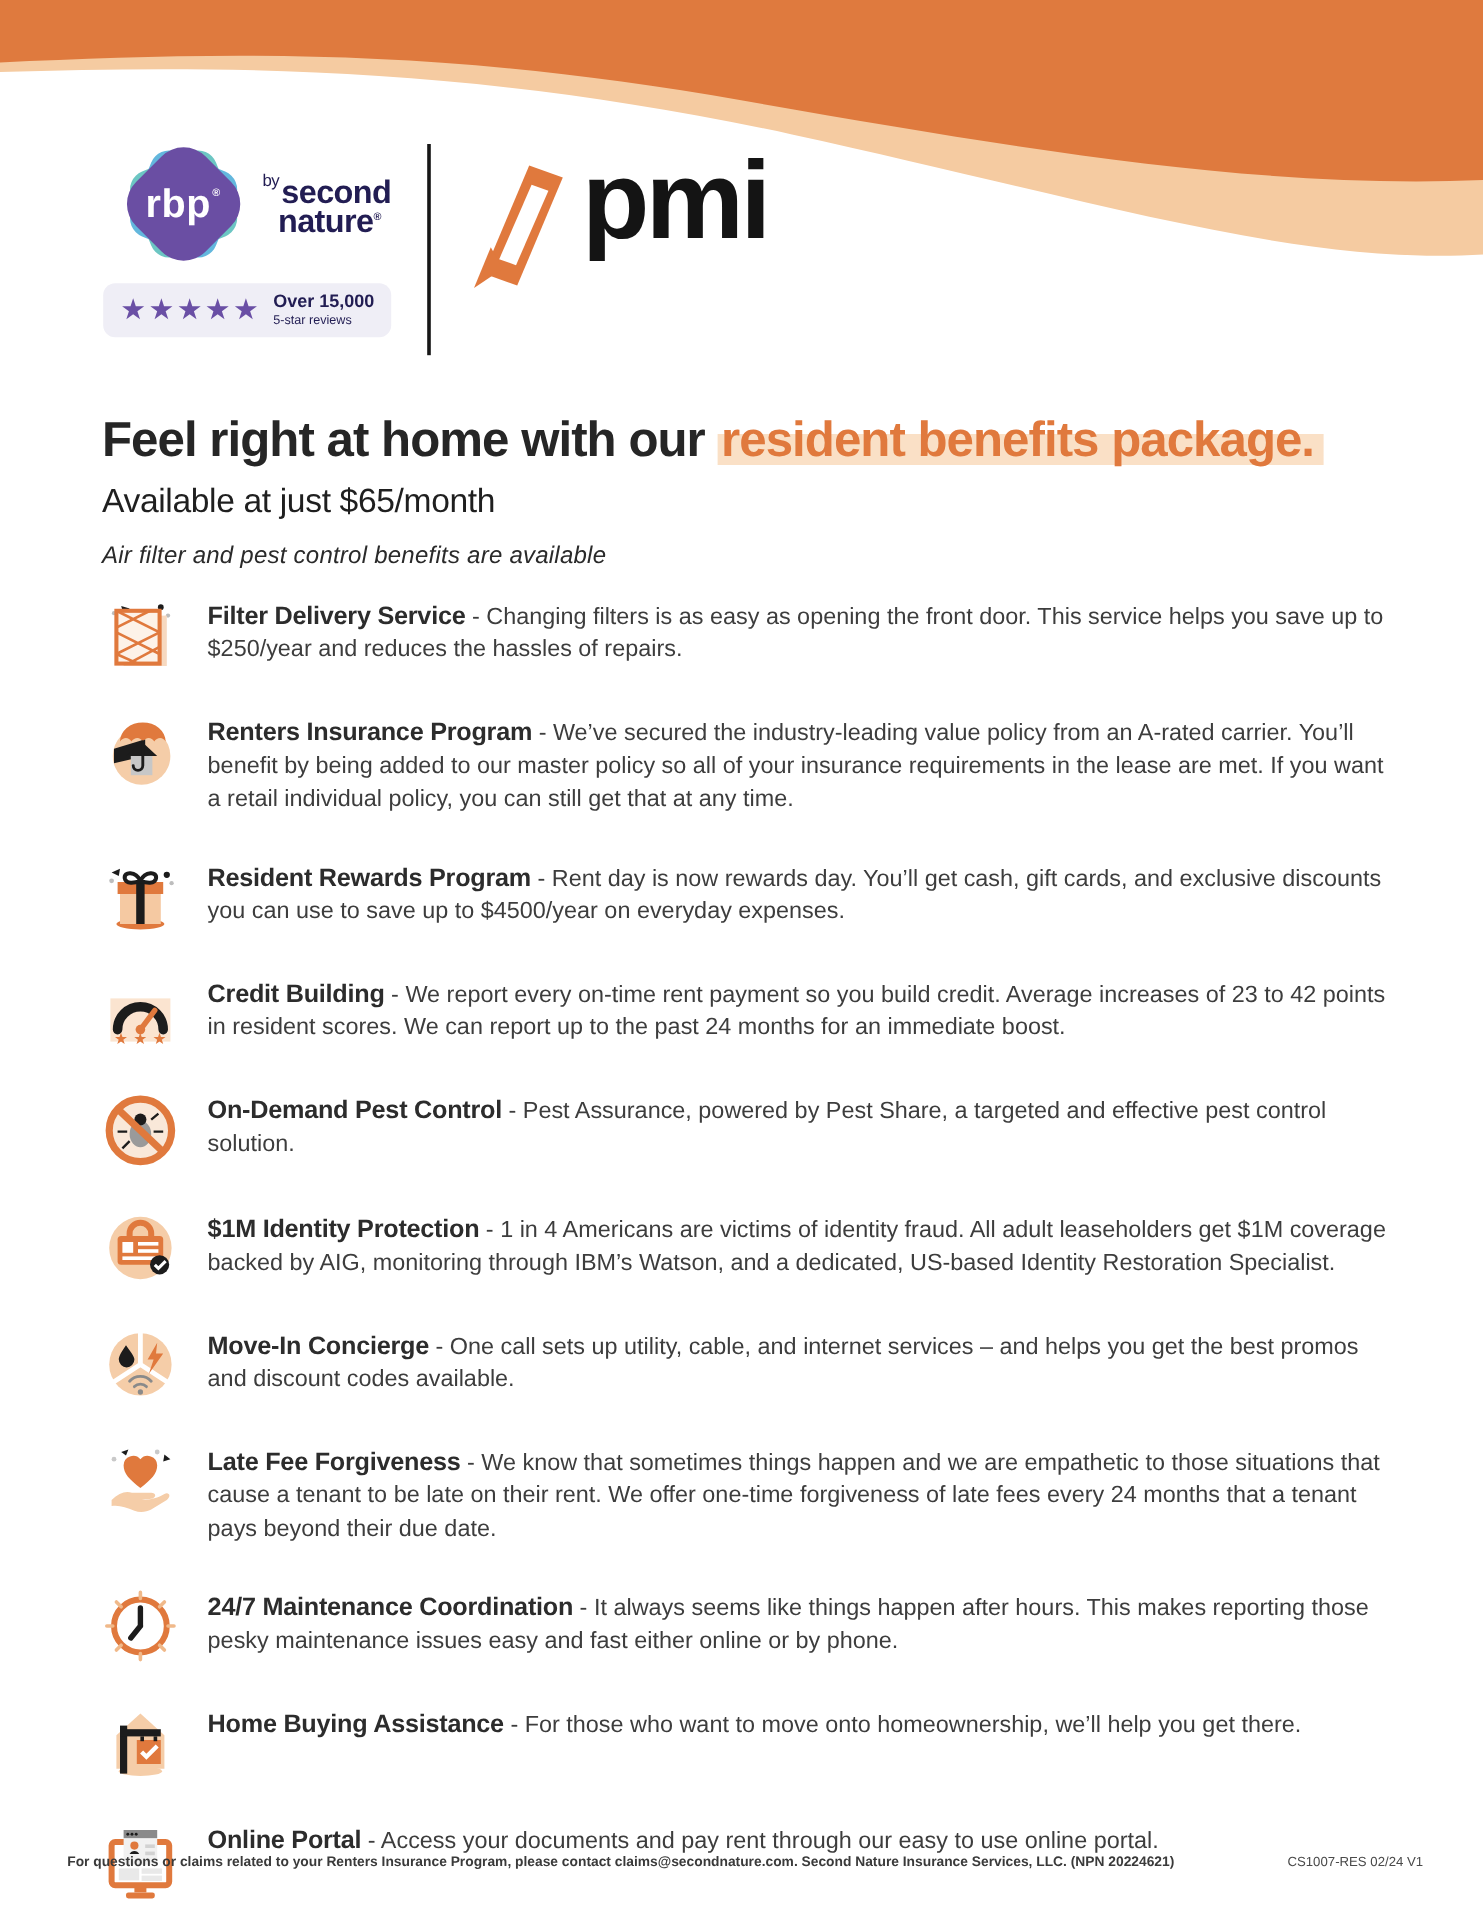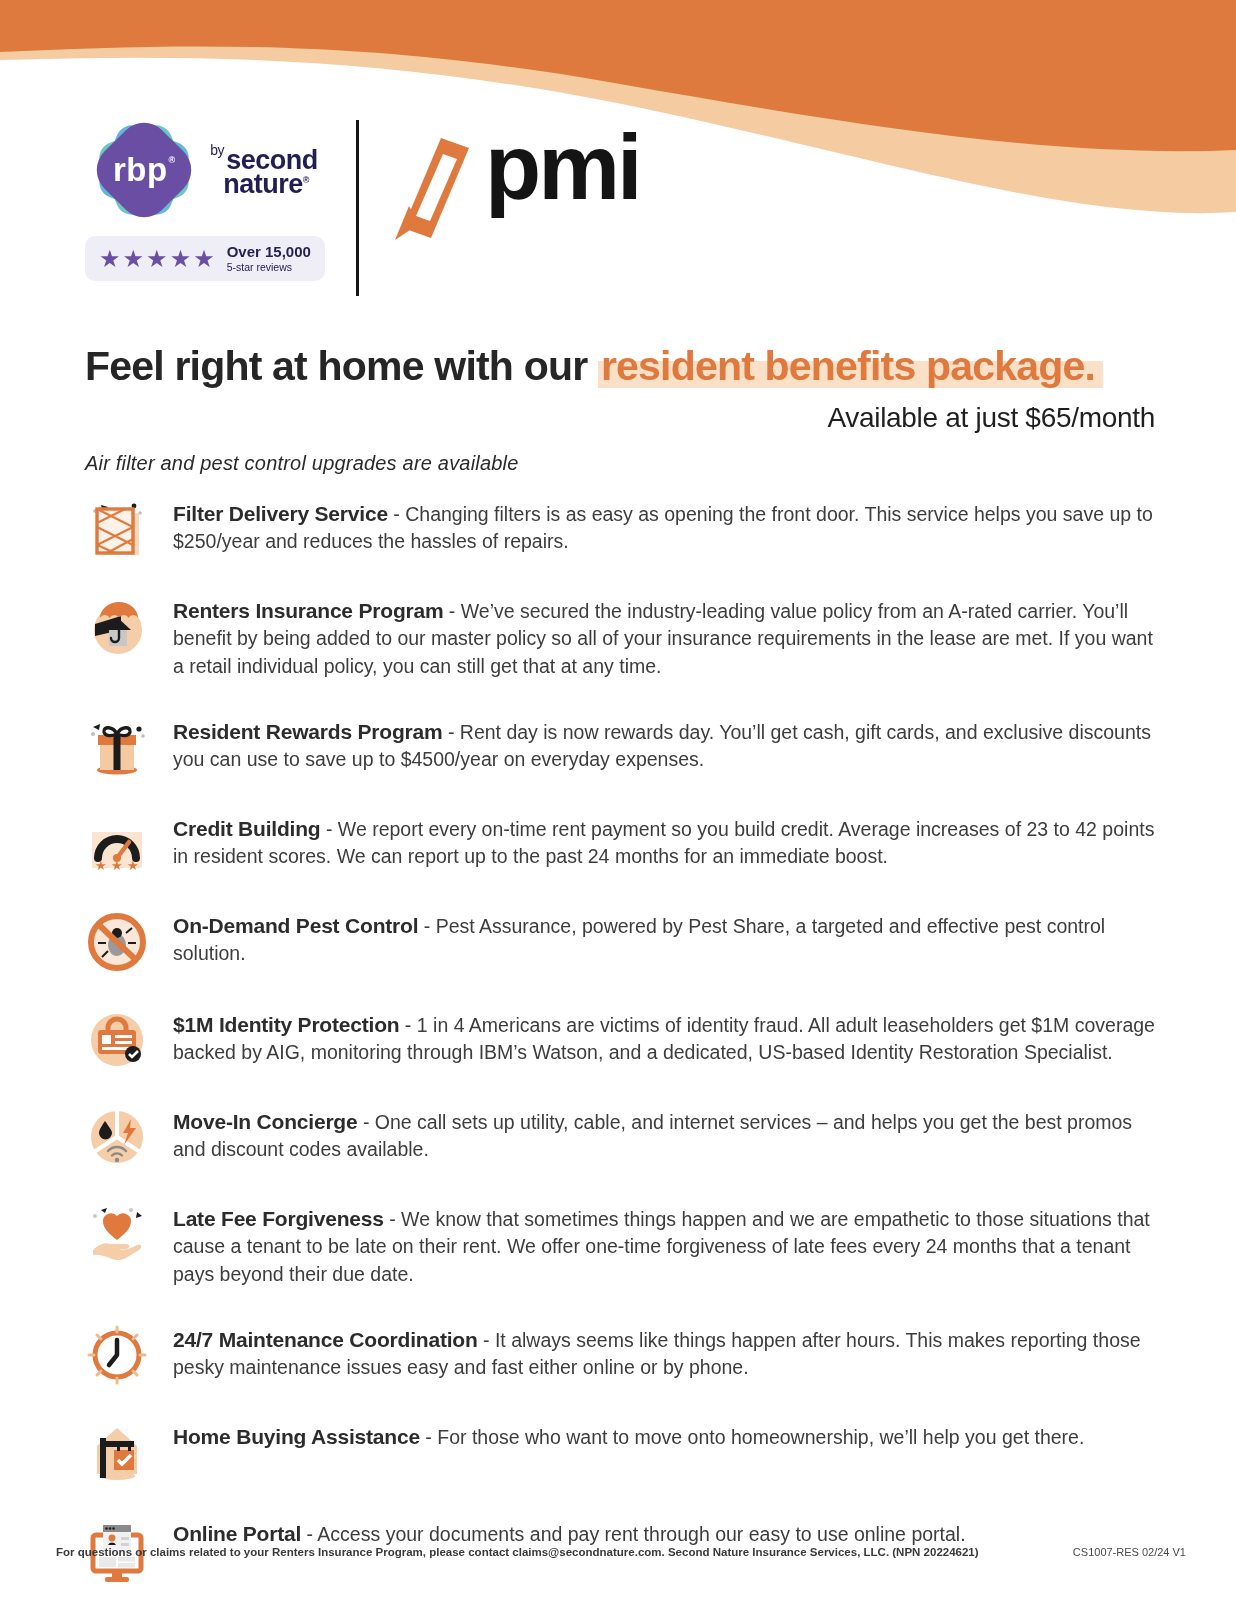--- a/index.html
+++ b/index.html
@@ -6,21 +6,21 @@
   body{
     width:1236px;height:1600px;position:relative;overflow:hidden;
     background:#ffffff;
     font-family:"Liberation Sans","DejaVu Sans",sans-serif;
     -webkit-font-smoothing:antialiased;
   }
   
   .wave{position:absolute;top:0;left:0;width:1236px;height:260px;}
   
   .header{position:absolute;top:118px;left:84px;display:flex;align-items:flex-start;}
-  .rbp-block{width:242px;display:flex;flex-direction:column;align-items:center;}
+  .rbp-block{width:242px;display:flex;flex-direction:column;align-items:flex-end;}
   .rbp-row{display:flex;align-items:center;gap:14px;}
   .rbp-mark{width:104px;height:104px;position:relative;flex:none;}
   .rbp-sq{position:absolute;left:14px;top:14px;width:76px;height:76px;border-radius:16px;}
   .rbp-sq.teal{background:#6cc6c3;transform:rotate(-22deg);}
   .rbp-sq.blue{background:#63b7dd;transform:rotate(22deg);}
   .rbp-core{position:absolute;left:11px;top:11px;width:82px;height:82px;background:#6a4ea3;border-radius:26px;transform:rotate(45deg);}
   .rbp-text{position:absolute;inset:0;display:flex;align-items:center;justify-content:center;
     color:#fff;font-weight:bold;font-size:33px;letter-spacing:0.5px;}
   .rbp-text sup{font-size:9px;margin-left:1px;top:-10px;position:relative;}
   .sn-word{color:#221d53;line-height:0.88;font-weight:bold;font-size:27px;letter-spacing:-0.5px;}
@@ -34,21 +34,21 @@
   .logo-divider{width:3px;height:176px;background:#161616;margin:2px 30px 0 30px;flex:none;}
   .pmi-block{display:flex;align-items:flex-start;gap:10px;padding-top:14px;}
   .pmi-mark{width:86px;height:112px;flex:none;}
   .pmi-words{display:flex;flex-direction:row;}
   .pmi-name{font-weight:bold;color:#141414;font-size:92px;line-height:0.78;letter-spacing:-3px;}
   .pmi-sub{color:#e0793d;font-size:31px;margin-top:10px;margin-left:42px;letter-spacing:0.5px;}
   
   .main{position:absolute;top:344px;left:85px;width:1070px;}
   .hero-title{font-size:41px;font-weight:bold;color:#262626;letter-spacing:-0.8px;line-height:1.1;}
   .hero-title .hl{color:#e0793d;background:linear-gradient(to bottom,transparent 40%,#fae0c6 40%,#fae0c6 97%,transparent 97%);padding:0 8px 0 3px;}
-  .hero-sub{font-size:28px;color:#1f1f1f;margin-top:13px;letter-spacing:-0.3px;text-align:right;}
+  .hero-sub{font-size:28px;color:#1f1f1f;margin-top:13px;letter-spacing:-0.3px;}
   .hero-note{font-style:italic;font-size:20px;color:#2a2a2a;margin-top:18px;letter-spacing:0.2px;}
   
   .benefits{margin-top:24px;}
   .benefit{display:flex;align-items:flex-start;gap:24px;margin-bottom:37px;}
   .icon-wrap{width:64px;flex:none;display:flex;justify-content:center;}
   .benefit-text{margin:0;width:985px;font-size:19.5px;line-height:1.4;color:#3d3d3d;}
   .benefit-title{font-size:21px;color:#2c2c2c;letter-spacing:-0.2px;}
   
   .footer{position:absolute;left:56px;right:50px;bottom:42px;display:flex;justify-content:space-between;align-items:baseline;
     font-size:11.5px;font-weight:bold;color:#3a3a3a;}
@@ -100,21 +100,21 @@
       <div class="pmi-name">pmi</div>
     </div>
   </div>
 </div>
 
 <div class="main">
 
   <div class="hero">
     <div class="hero-title"><span>Feel right at home with our </span><span class="hl">resident benefits package.</span></div>
     <div class="hero-sub">Available at just $65/month</div>
-    <div class="hero-note">Air filter and pest control upgrades are available</div>
+    <div class="hero-note">Air filter and pest control benefits are available</div>
   </div>
 
   <div class="benefits">
 
     <div class="benefit">
       <div class="icon-wrap">
         <svg width="60" height="60" viewBox="0 0 60 60">
           <circle cx="8" cy="12" r="1.8" fill="#bdbdbd"></circle>
             <path d="M14,6 l7,2 -5,5 z" fill="#1c1c1c"></path>
             <circle cx="47" cy="7" r="2.4" fill="#1c1c1c"></circle>

